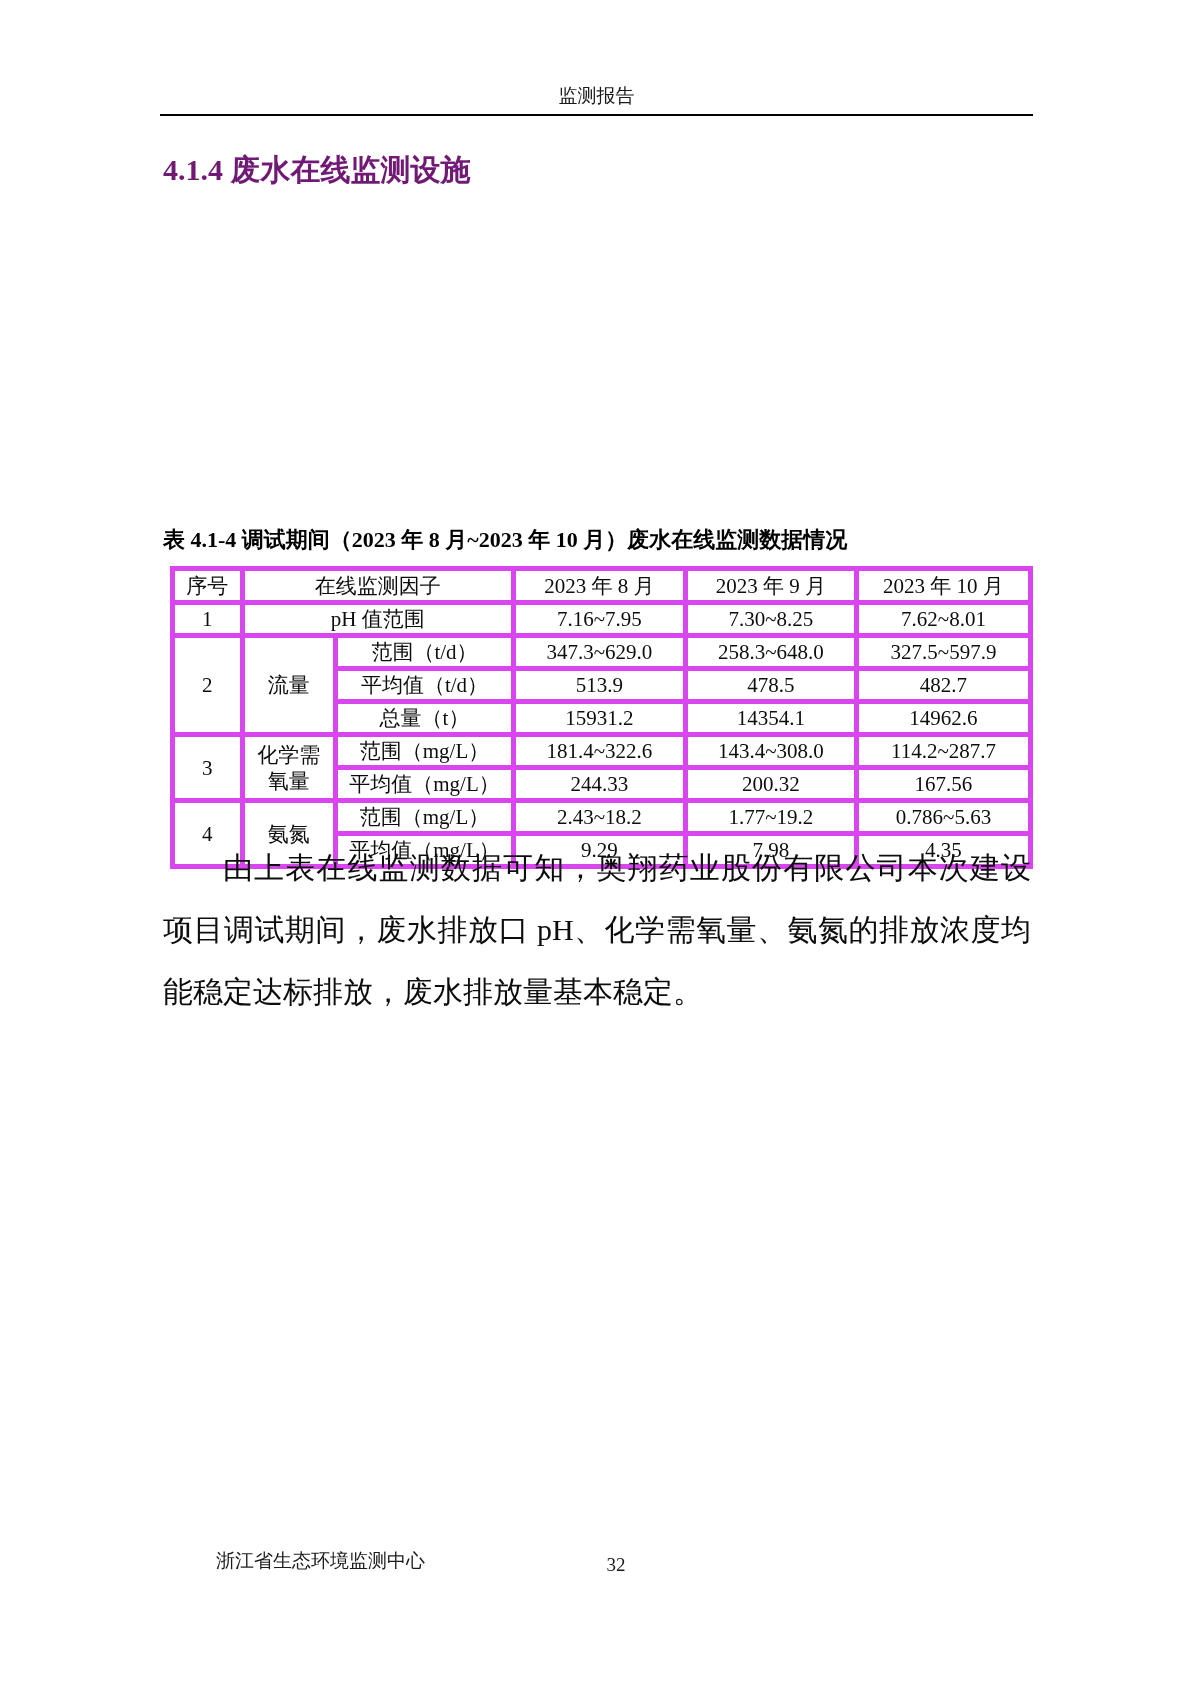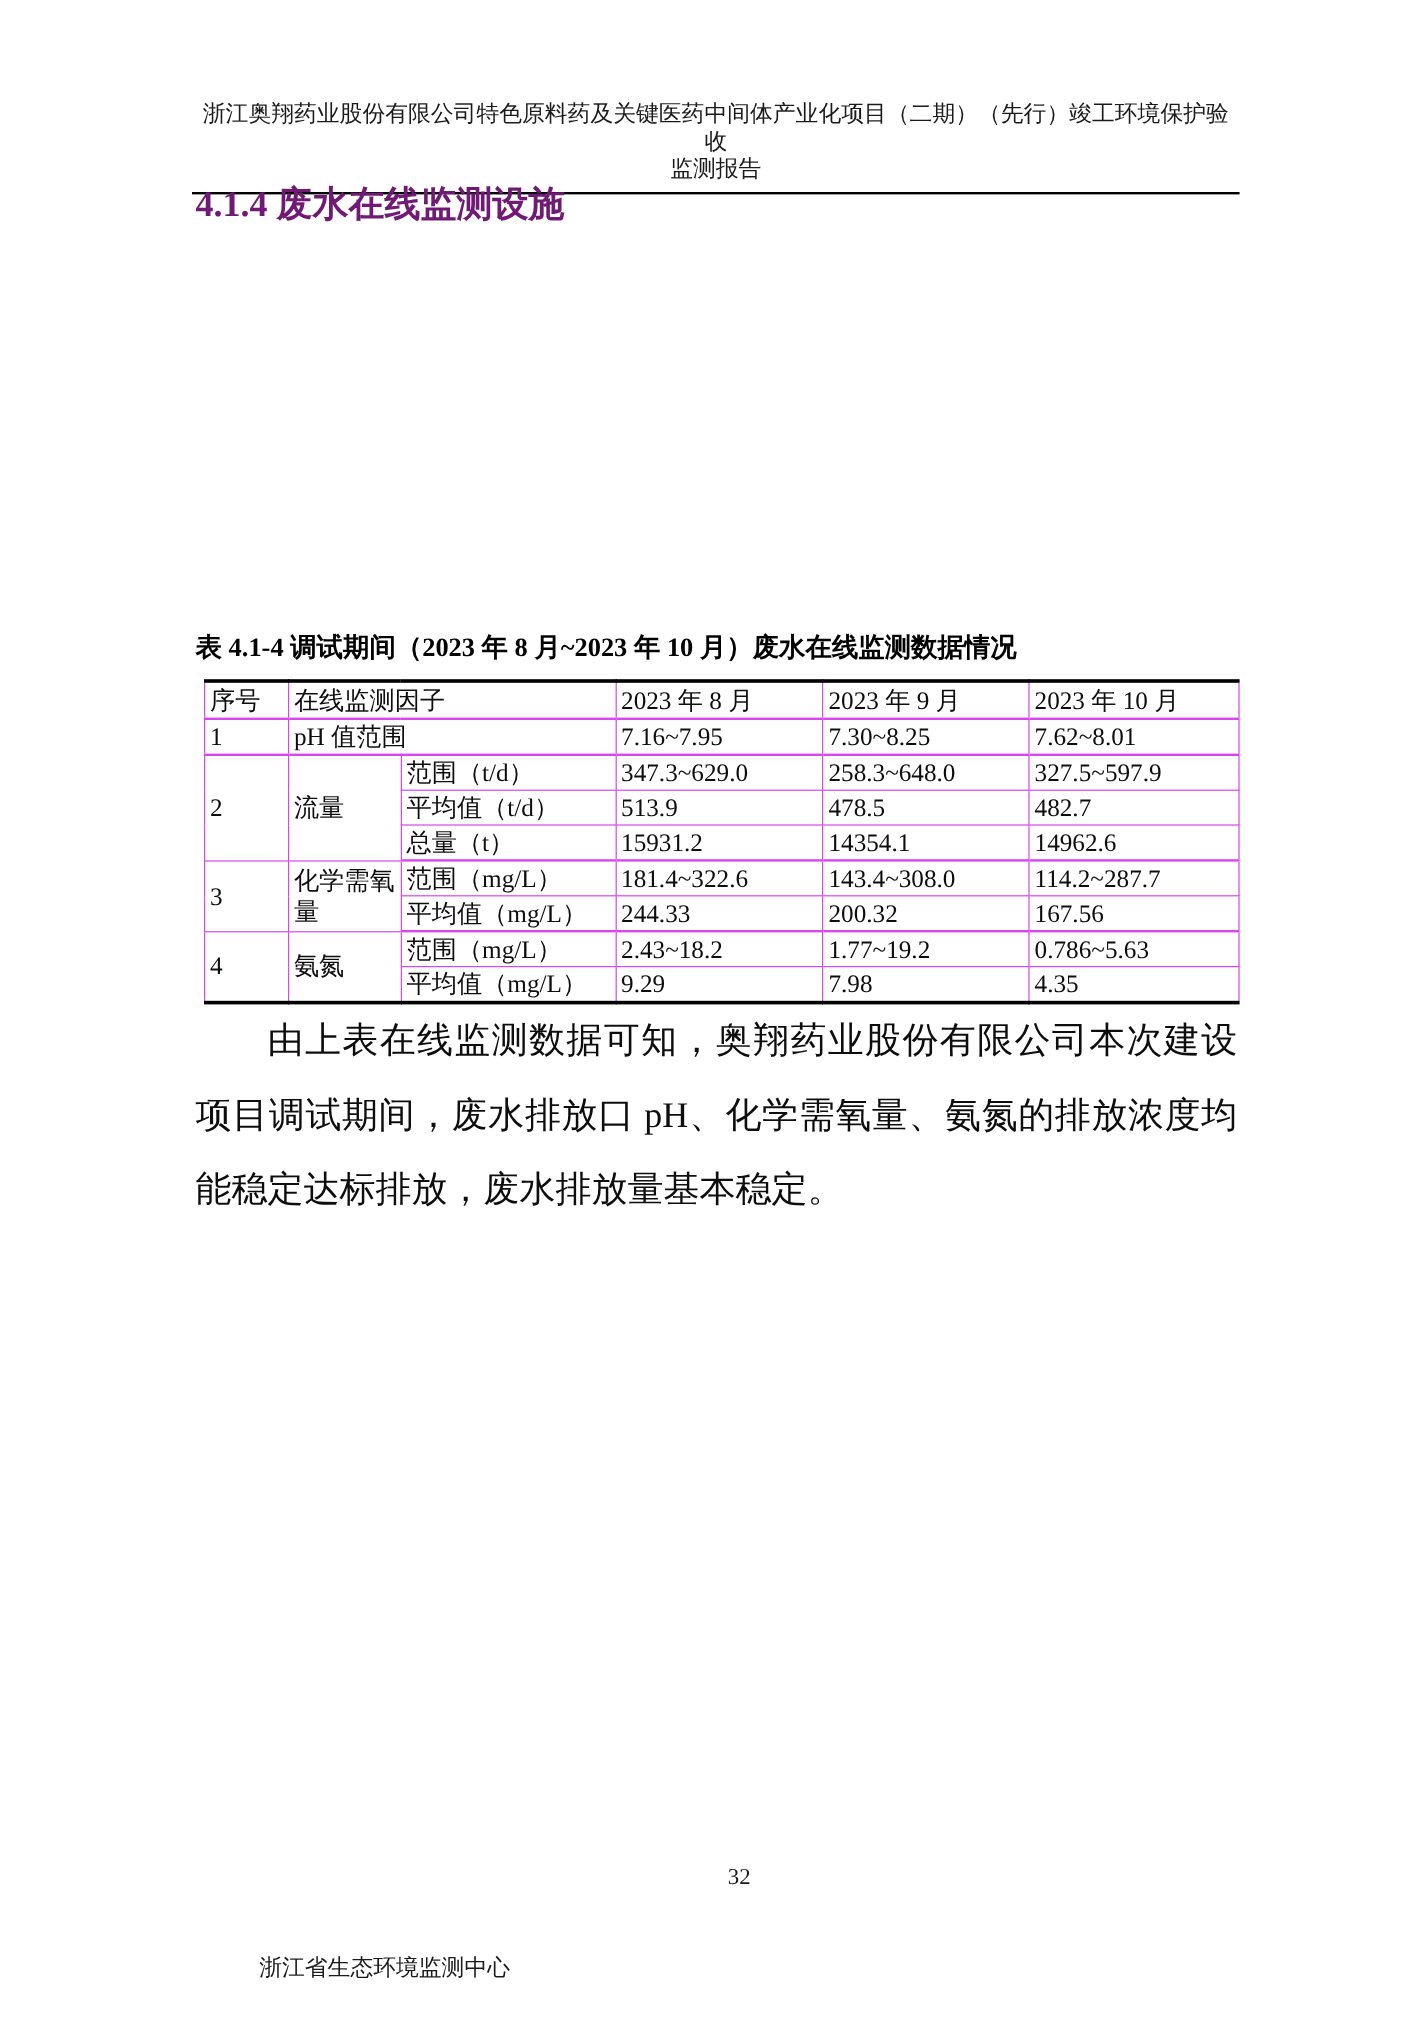--- a/index.html
+++ b/index.html
@@ -80,55 +80,55 @@
     border-collapse: collapse;
     table-layout: fixed;
     font-size: 21px;
     color: #0d0d0d;
     border-top: 3px solid #000;
     border-bottom: 3px solid #000;
     border-left: 1px solid #000;
     border-right: 1px solid #000;
   }
   table.data-table td {
-    border: 1px solid #d946ef;
+    border: 5px solid #d946ef;
+    text-align: center;
     vertical-align: middle;
     padding: 0 4px;
     height: 28px;
     line-height: 26px;
     overflow: hidden;
   }
   table.data-table tr.hdr td { height: 29px; }
   table.data-table tr.sep td { border-bottom-width: 2px; }
   td.name-cell { padding: 0 12px; line-height: 27px; }
 
   .doc-footer-org {
     position: absolute;
     left: 216px;
-    top: 1627px;
+    top: 1548px;
     font-size: 19px;
     color: #1a1a1a;
     white-space: nowrap;
   }
   .doc-footer-page {
     position: absolute;
     left: 616px;
     top: 1554px;
     transform: translateX(-50%);
     font-size: 19px;
     color: #1a1a1a;
   }
 </style>
 </head>
 <body>
 
 <div class="page">
 
   <div class="doc-header">
-    <div>浙江奥翔药业股份有限公司特色原料药及关键医药中间体产业化项目（二期）（先行）竣工环境保护验收</div>
     <div>监测报告</div>
   </div>
 
   <div class="section-heading">4.1.4 废水在线监测设施</div>
 
 
 
   <div class="table-caption">表 4.1-4 调试期间（2023 年 8 月~2023 年 10 月）废水在线监测数据情况</div>
 
   <table class="data-table">

